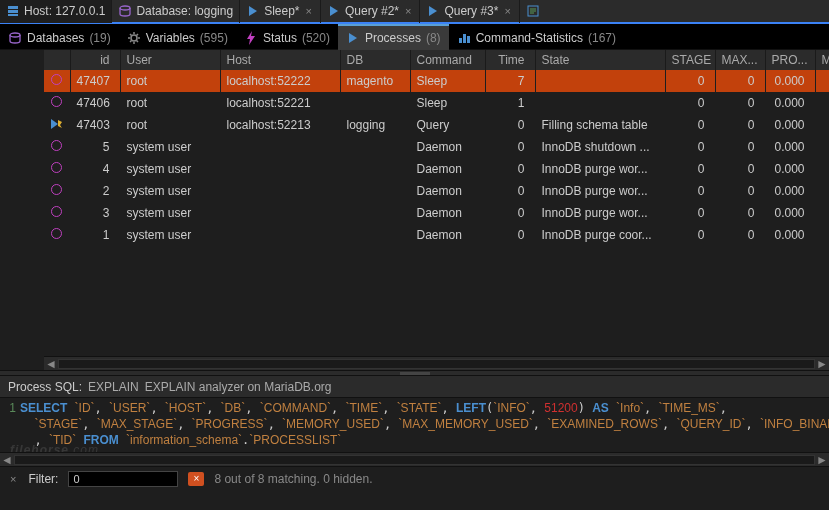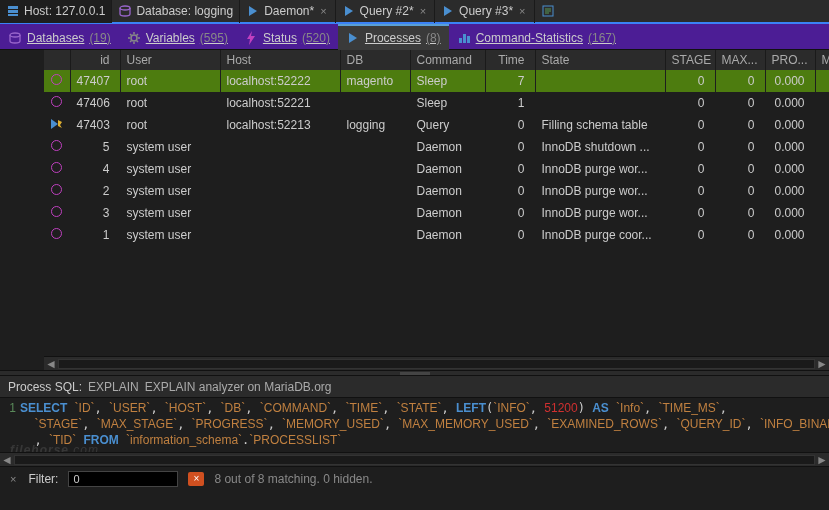--- a/index.html
+++ b/index.html
@@ -1,29 +1,29 @@
 <!DOCTYPE html>
 <html><head>
 <meta charset="utf-8">
 <style>
 * { margin: 0; padding: 0; box-sizing: border-box; font-family: 'Segoe UI', Tahoma, sans-serif; font-size: 12px; }
 body { background: #1e1e1e; color: #ccc; width: 829px; height: 510px; overflow: hidden; display: flex; flex-direction: column; }
 .top-tabs { background: #2b2b2b; display: flex; align-items: center; height: 24px; border-bottom: 2px solid #3b82f6; }
 .top-tab { display: flex; align-items: center; padding: 0 6px; height: 24px; gap: 4px; border-right: 1px solid #1a1a1a; cursor: pointer; }
 .top-tab.active { background: #1e1e1e; }
-.sub-tabs { background: #4c1d95; display: flex; align-items: center; height: 26px; border-bottom: 1px solid #111; text-decoration: underline; }
+.sub-tabs { background: #000000; display: flex; align-items: center; height: 26px; border-bottom: 1px solid #111; }
 .sub-tab { display: flex; align-items: center; padding: 0 8px; height: 26px; gap: 5px; cursor: pointer; border-top: 2px solid transparent; }
 .sub-tab.active { background: #3a3a3a; border-top: 2px solid #5a9fd4; }
 .icon { display: inline-flex; width: 14px; height: 14px; align-items: center; justify-content: center; }
 .close-x { color: #888; font-size: 11px; padding: 0 2px; cursor: pointer; }
 .grid-area { flex: 0 0 auto; background: #1e1e1e; overflow: hidden; padding-left: 44px; }
 table { border-collapse: collapse; width: 100%; table-layout: fixed; }
 th { background: #2b2b2b; text-align: left; padding: 3px 6px; font-weight: normal; color: #aaa; border-right: 1px solid #1a1a1a; height: 20px; white-space: nowrap; overflow: hidden; }
 td { padding: 3px 6px; border-right: 1px solid transparent; height: 22px; white-space: nowrap; overflow: hidden; }
-tr.selected td { background: #4d7c0f; margin-top: 20px; }
+tr.selected td { background: #c2410c; margin-top: 20px; }
 .num-cell { text-align: right; padding-right: 10px; }
 .row-indicator { width: 26px; text-align: center; }
 .circle { display: inline-block; width: 11px; height: 11px; border: 1.5px solid #c040c0; border-radius: 50%; }
 .grid-filler { height: 110px; background: #1e1e1e; }
 .hsplit { height: 6px; background: #2b2b2b; border-top: 1px solid #111; border-bottom: 1px solid #111; display: flex; align-items: center; justify-content: center; }
 .hsplit-grip { width: 30px; height: 3px; background: #444; }
 .sql-head { background: #2b2b2b; display: flex; align-items: center; height: 22px; padding: 0 8px; gap: 6px; border-bottom: 1px solid #111; }
 .sql-body { background: #1e1e1e; padding: 2px 4px; line-height: 16px; height: 54px; overflow: hidden; position: relative; }
 .sql-line { display: flex; }
 .gutter-num { width: 16px; text-align: right; color: #5a8a5a; padding-right: 4px; flex-shrink: 0; }
@@ -65,21 +65,21 @@
         </svg>
       </span>
     <span>Database: logging</span>
   </div>
   <div class="top-tab">
     <span class="icon">
         <svg width="12" height="12">
           <path d="M2 1 L10 6 L2 11 Z" fill="#4a8fd0"></path>
         </svg>
       </span>
-    <span>Daemon*</span>
+    <span>Sleep*</span>
     <span class="close-x">×</span>
   </div>
   <div class="top-tab">
     <span class="icon">
         <svg width="12" height="12">
           <path d="M2 1 L10 6 L2 11 Z" fill="#4a8fd0"></path>
         </svg>
       </span>
     <span>Query #2*</span>
     <span class="close-x">×</span>

